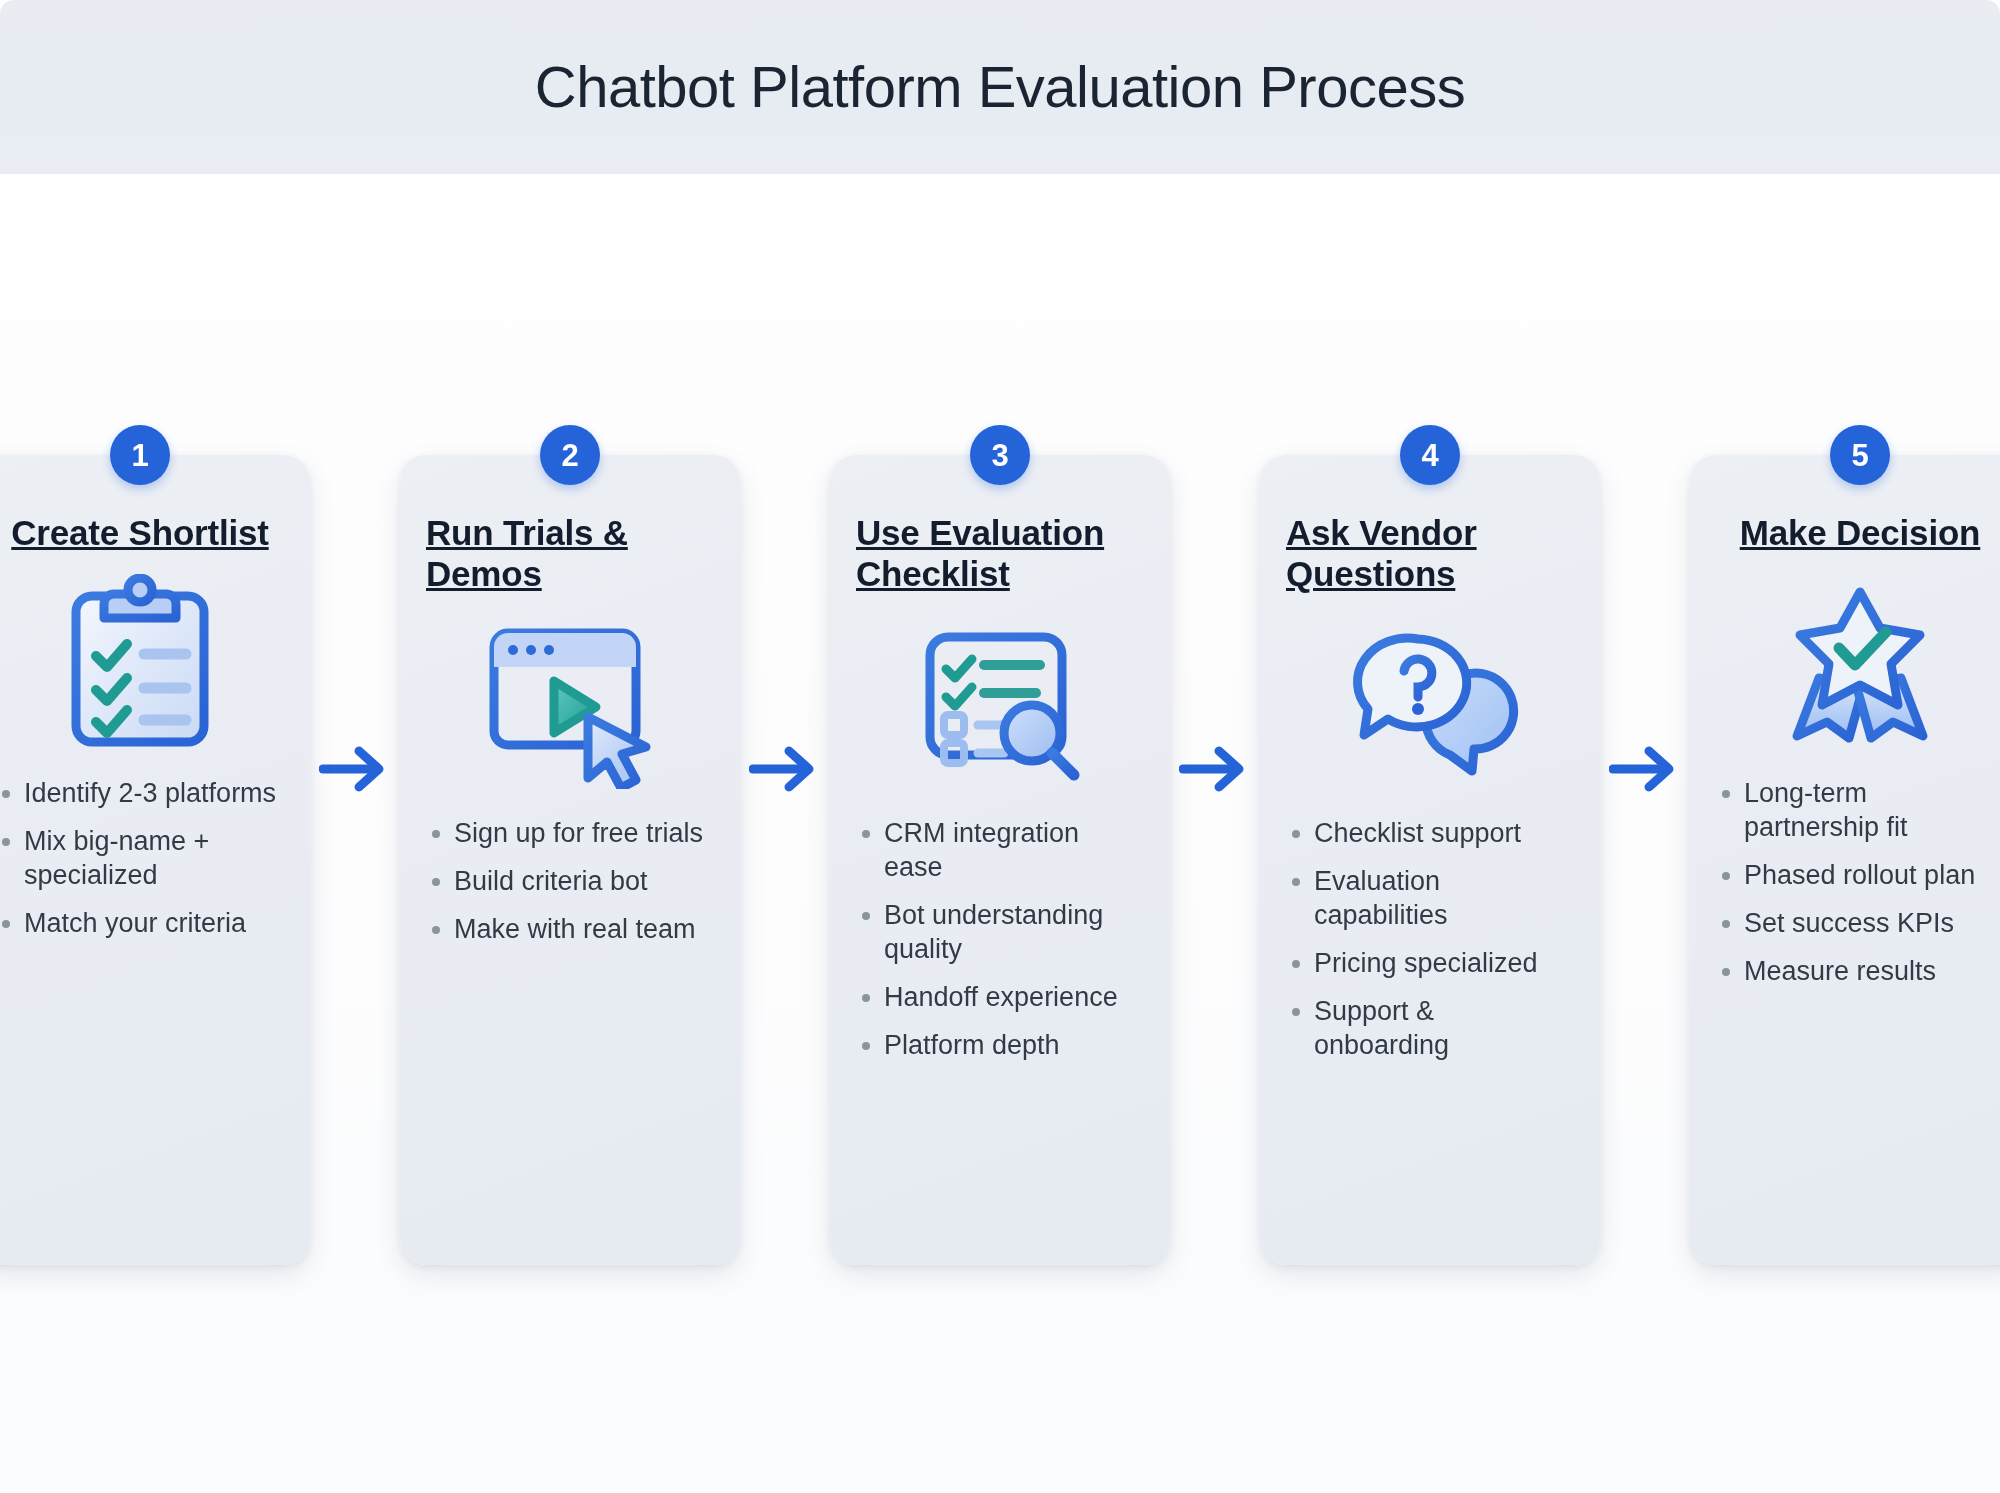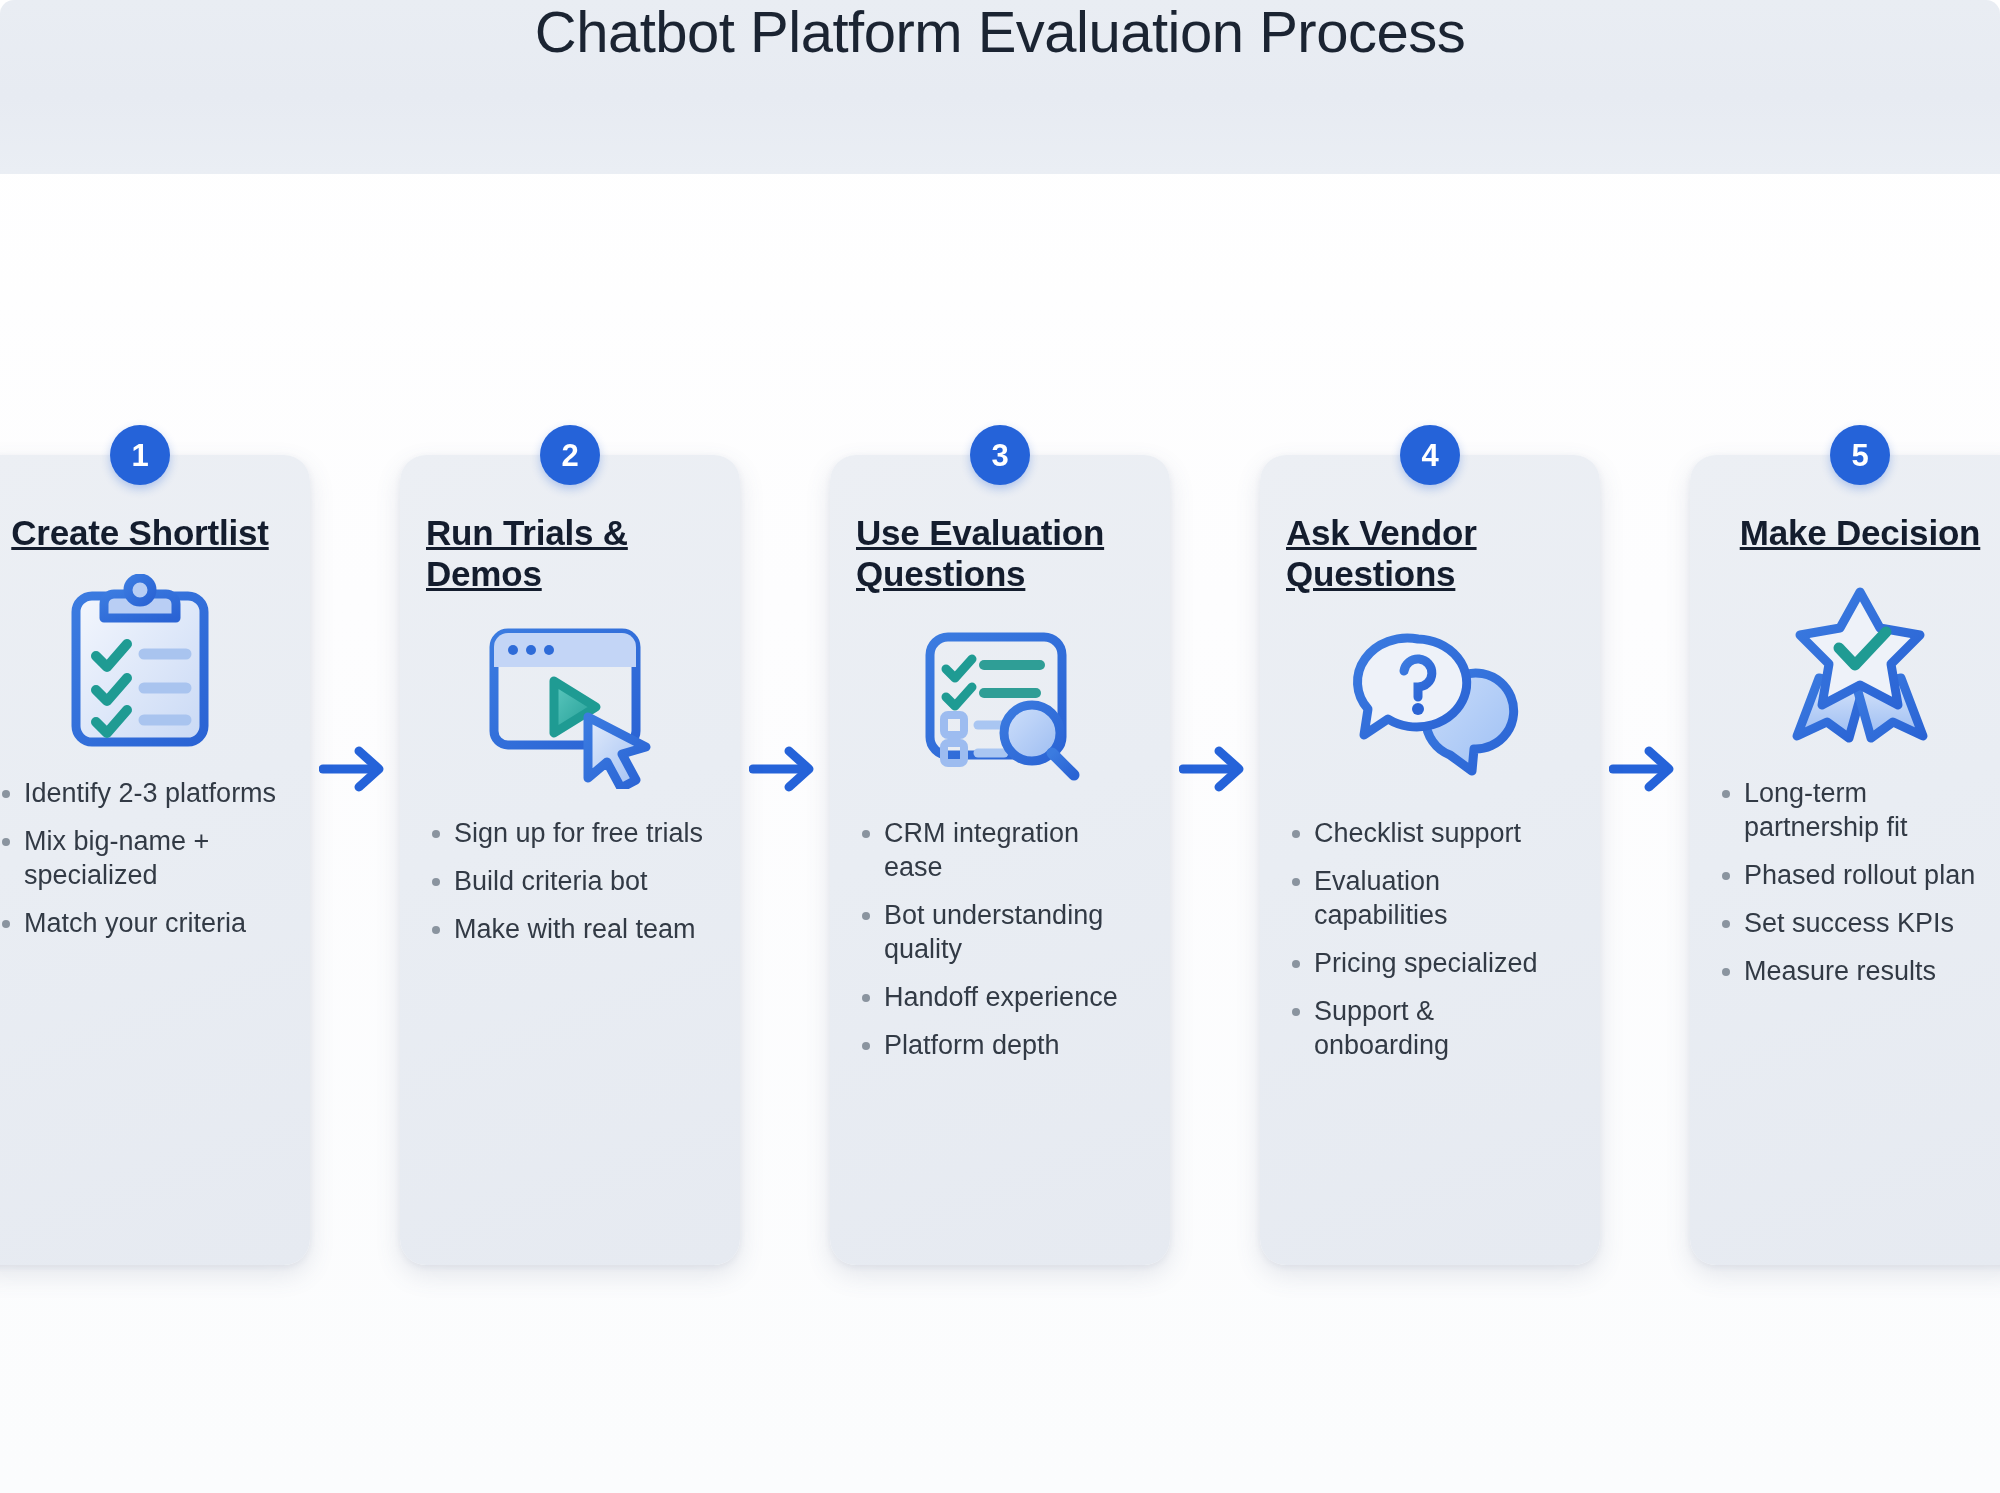--- a/index.html
+++ b/index.html
@@ -24,21 +24,21 @@
   
   .header-band {
     position: absolute;
     top: 0;
     left: 0;
     width: 2000px;
     height: 174px;
     background: linear-gradient(180deg, #e9edf3 0%, #e7ebf2 55%, #eaeef4 100%);
     border-radius: 14px 14px 0 0;
     display: flex;
-    align-items: flex-start;
+    align-items: center;
     justify-content: center;
     box-sizing: border-box;
   }
   .page-title {
     font-size: 58px;
     font-weight: 400;
     letter-spacing: -0.5px;
     color: #1b2432;
     text-align: center;
     line-height: 1.1;
@@ -249,21 +249,21 @@
       <svg width="72" height="48" viewBox="0 0 72 48">
         <g stroke="#2563d9" stroke-width="9" fill="none" stroke-linecap="round" stroke-linejoin="round">
           <line x1="4" y1="24" x2="58" y2="24"></line>
           <polyline points="40,6 60,24 40,42"></polyline>
         </g>
       </svg>
     </div>
 
     <div class="step">
       <div class="badge">3</div>
-      <div class="step-title">Use Evaluation Questions</div>
+      <div class="step-title">Use Evaluation Checklist</div>
       <div class="icon-wrap">
         <svg width="168" height="166" viewBox="0 0 168 166">
           <defs>
             <linearGradient id="g3a" x1="0" y1="0" x2="1" y2="1">
               <stop offset="0%" stop-color="#3b7be0"></stop>
               <stop offset="100%" stop-color="#2a63d4"></stop>
             </linearGradient>
             <linearGradient id="g3b" x1="0" y1="0" x2="1" y2="1">
               <stop offset="0%" stop-color="#cfe0fb"></stop>
               <stop offset="100%" stop-color="#9cbcf1"></stop>

